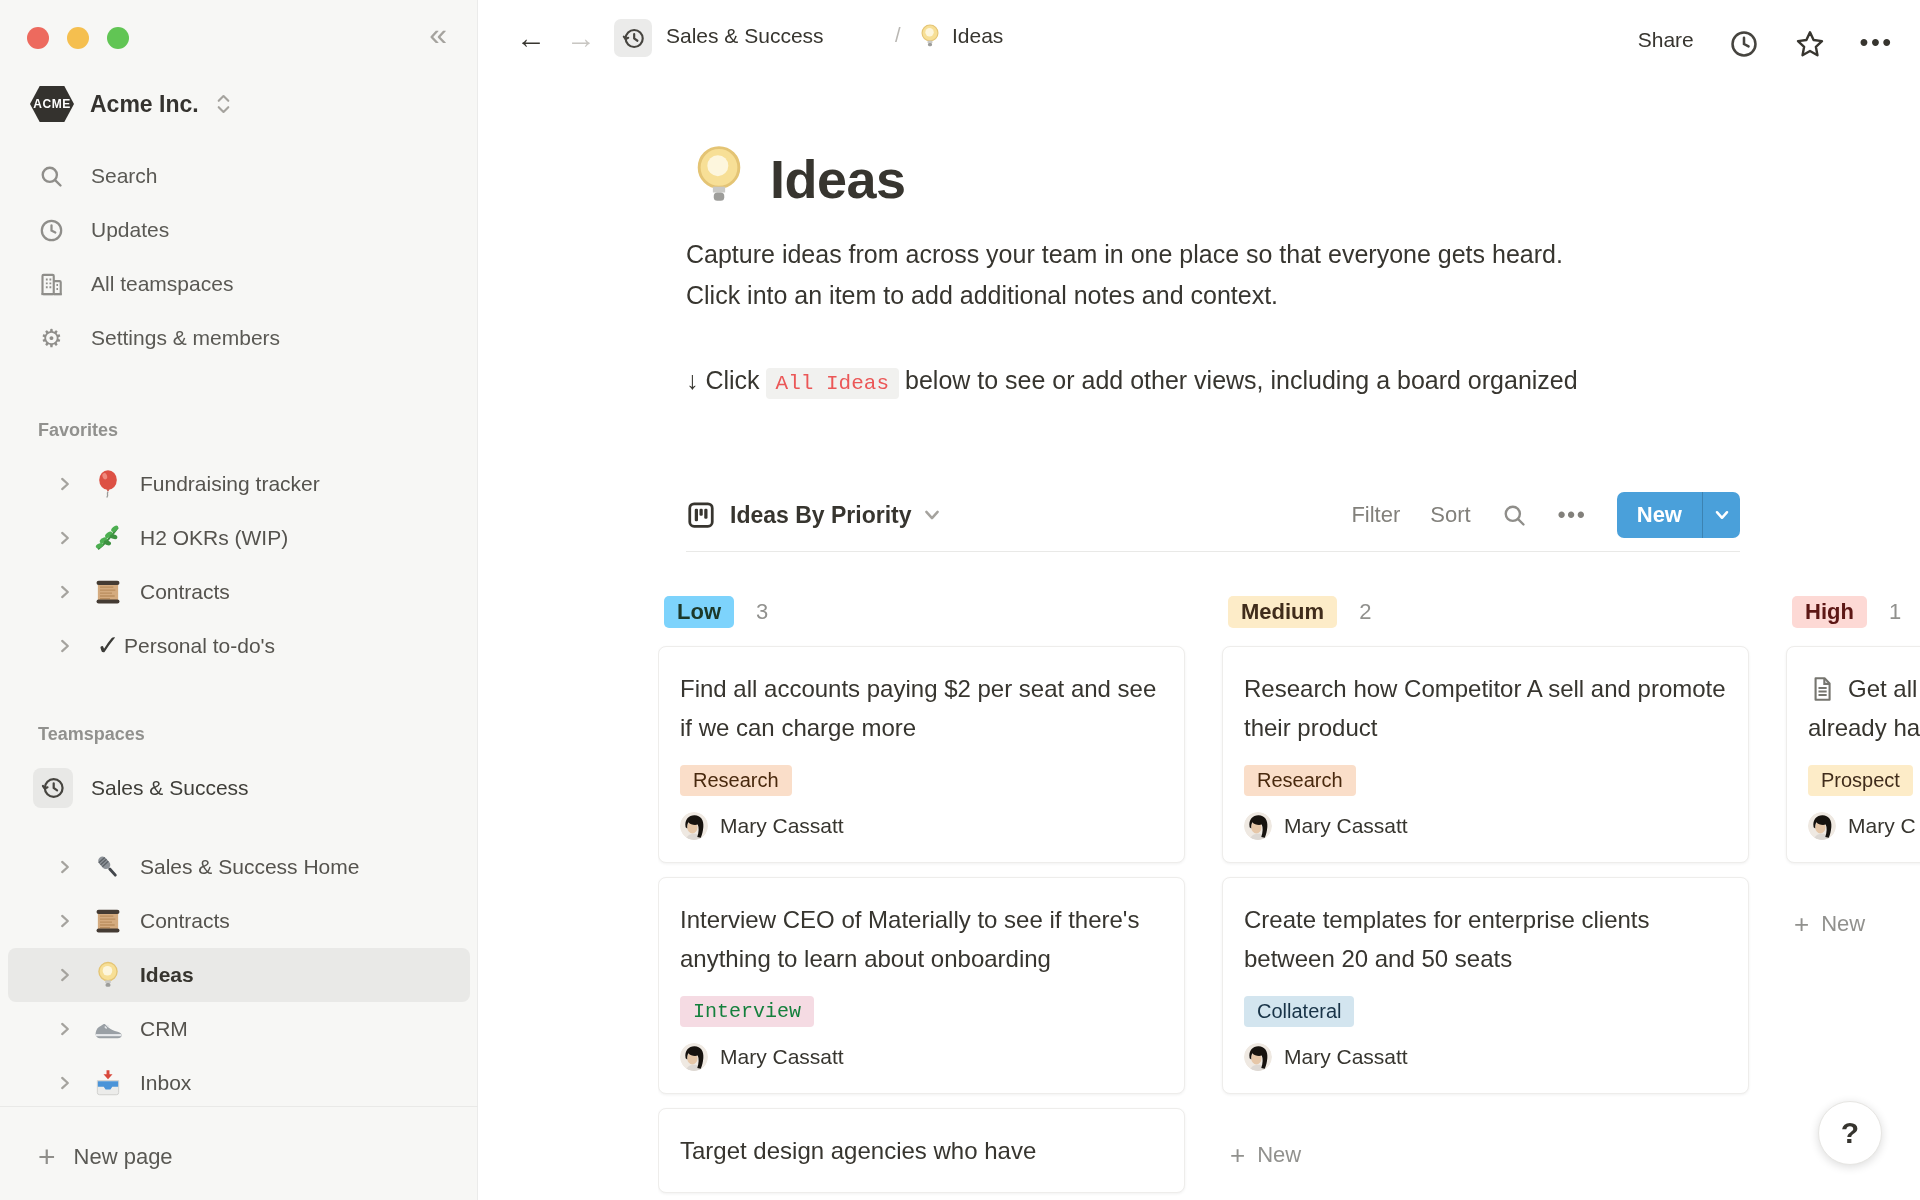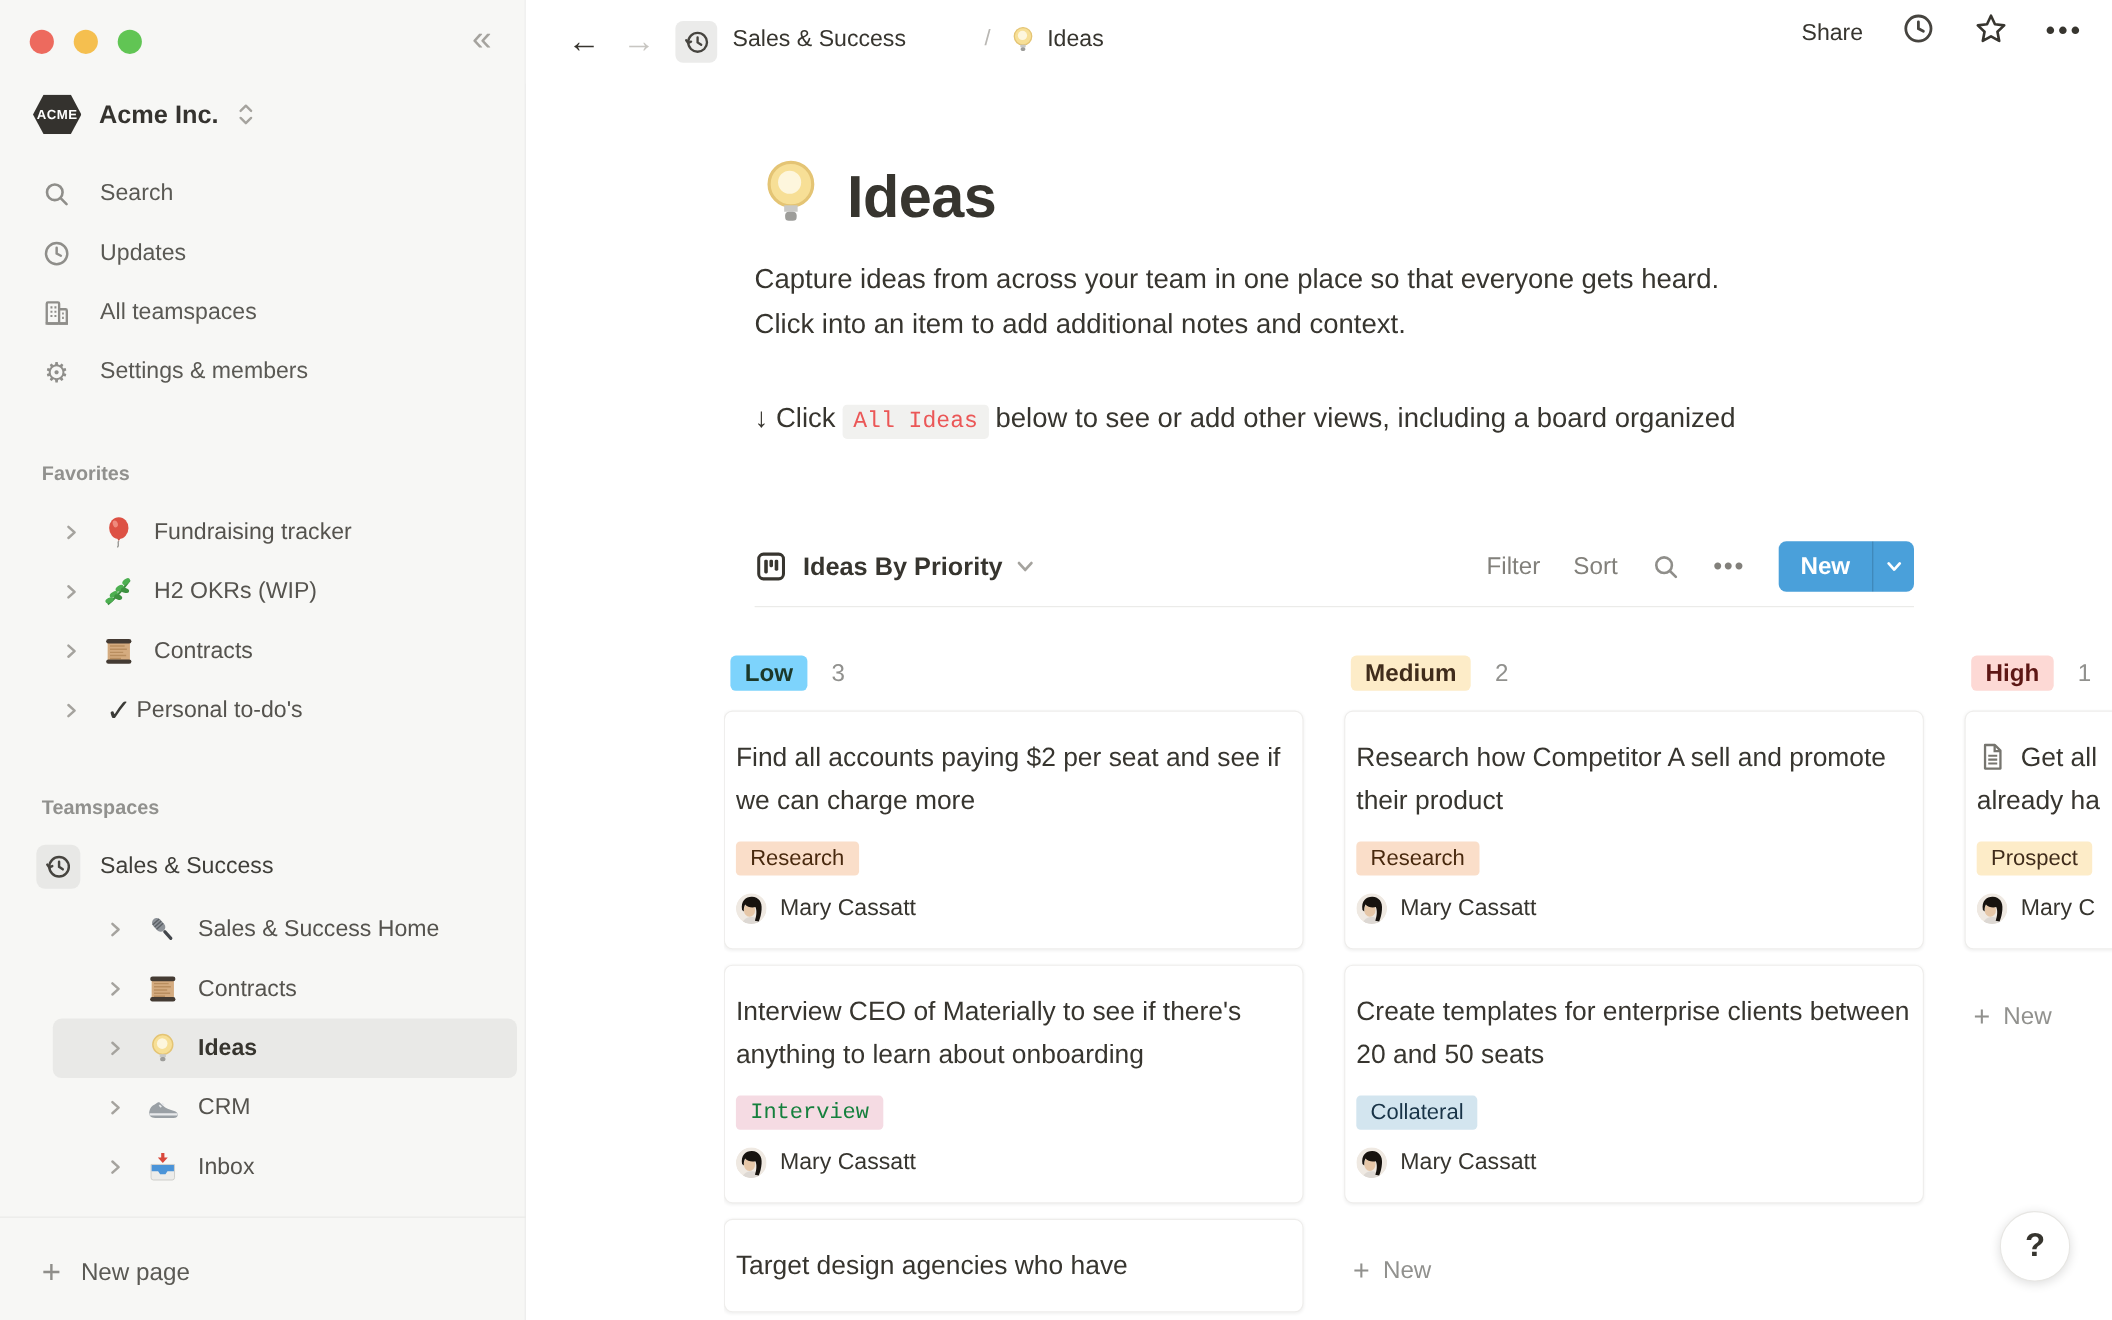--- a/index.html
+++ b/index.html
@@ -26,21 +26,21 @@
 
   .side-menu { position:absolute; left:0; top:149px; width:574px; }
   .side-row { height:54px; display:flex; align-items:center; padding-left:38px; gap:26px; cursor:pointer; }
   .side-row .lbl { font-size:21px; font-weight:500; color:#5a5954; }
   .gear-glyph { font-family:"DejaVu Sans",sans-serif; font-size:25px; color:#8f8e8a; width:27px; text-align:center; }
 
   .section-label { position:absolute; left:38px; font-size:18px; font-weight:600; color:#91918e; }
   .lbl-fav { top:420px; } .lbl-team { top:724px; }
 
   .tree { position:absolute; left:0; width:478px; }
-  .tree-fav { top:457px; } .tree-pages { top:818px;padding-left:40px; }
+  .tree-fav { top:457px; } .tree-pages { top:840px; }
   .tree-row { height:54px; display:flex; align-items:center; padding-left:48px; cursor:pointer;
               margin:0 8px; border-radius:8px; }
   .tree-row .chev { width:18px; margin-right:18px; }
   .tree-row .emo { width:32px; height:32px; margin-right:16px; }
   .tree-row .lbl { font-size:21px; font-weight:500; color:#55534e; white-space:nowrap; }
   .tree-row.selected { background:#e9e9e7; }
   .tree-row.selected .lbl { font-weight:700; color:#37352f; }
   .check-glyph { font-size:28px; font-weight:700; color:#3b3b37; width:32px; text-align:center; line-height:32px; }
 
   .teamspace-row { position:absolute; left:0; top:761px; width:478px; height:54px;
@@ -59,21 +59,21 @@
   .topbar { position:absolute; left:478px; top:0; right:0; height:76px; background:#fff; }
   .nav-arrow { position:absolute; top:21px; font-size:30px; background:none; border:none; cursor:pointer; line-height:34px; }
   .nav-back { left:38px; color:#37352f; }
   .nav-fwd  { left:88px; color:#c8c6c2; }
   .crumb-badge { position:absolute; left:136px; top:19px; width:38px; height:38px; border-radius:7px;
                  background:#ebebea; display:flex; align-items:center; justify-content:center; cursor:pointer; }
   .crumb-team { position:absolute; left:188px; top:24px; font-size:21px; color:#37352f; cursor:pointer; }
   .crumb-sep  { position:absolute; left:417px; top:24px; font-size:20px; color:#b9b7b3; }
   .crumb-bulb { position:absolute; left:438px; top:22px; }
   .crumb-page { position:absolute; left:474px; top:24px; font-size:21px; color:#37352f; cursor:pointer; }
-  .tb-right { position:absolute; right:26px; top:10px; display:flex; align-items:flex-end; gap:34px; }
+  .tb-right { position:absolute; right:26px; top:28px; display:flex; align-items:flex-start; gap:34px; }
   .share-btn { font-size:21px; color:#37352f; background:none; border:none; cursor:pointer; }
   .tb-dots { letter-spacing:3px; font-size:24px; color:#37352f; font-weight:700; cursor:pointer; }
 
   
   .page-bulb { position:absolute; left:684px; top:140px; cursor:pointer; }
   .page-title { position:absolute; left:770px; top:148px; font-size:54px; font-weight:700; color:#37352f; letter-spacing:-.5px; }
   .page-desc { position:absolute; left:686px; top:234px; width:1100px; font-size:25px; line-height:41px; color:#37352f; white-space:pre-line; }
   .tip { position:absolute; left:686px; top:358px; width:1100px; font-size:25px; line-height:45px; color:#37352f; }
   .tip .code { font-family:"Liberation Mono","DejaVu Sans Mono",monospace; font-size:21px; color:#eb5757;
                background:#f1f1ef; border-radius:4px; padding:4px 10px; margin:0 6px; }
@@ -97,21 +97,21 @@
            display:flex; gap:37px; overflow:hidden; }
   .col { width:527px; flex:none; }
   .col-head { height:40px; display:flex; align-items:center; gap:22px; margin-bottom:14px; padding-left:6px; }
   .col-badge { font-size:22px; font-weight:600; padding:3px 13px; border-radius:5px; }
   .badge-low { background:#7dd3fc; color:#1c3829; }
   .badge-med { background:#fdecc8; color:#402c1b; }
   .badge-high { background:#fdd9d5; color:#5d1715; }
   .col-count { font-size:22px; color:#91918e; }
 
   .card { background:#fff; border:1px solid #eeedeb; border-radius:8px;
-          box-shadow:0 1px 3px rgba(15,15,15,.06); padding:22px 10px; margin-bottom:14px; cursor:pointer; }
+          box-shadow:0 1px 3px rgba(15,15,15,.06); padding:22px 21px; margin-bottom:14px; cursor:pointer; }
   .card-title { font-size:24px; line-height:39px; font-weight:500; color:#37352f; white-space:pre-line; }
   .card-title .doc-ic { margin-right:12px; position:relative; top:-2px; }
   .tag { display:inline-block; font-size:20px; padding:4px 13px; border-radius:4px; margin-top:18px; }
   .tag-research { background:#fadec9; color:#49290e; }
   .tag-interview { background:#f5dbe3; color:#15803d;font-family:Liberation Mono, monospace; }
   .tag-collateral { background:#d3e5ef; color:#183347; }
   .tag-prospect { background:#fdecc8; color:#402c1b; }
   .person { display:flex; align-items:center; gap:12px; margin-top:16px; }
   .person .name { font-size:21px; color:#37352f; }
   .avatar { width:28px; height:28px; border-radius:50%; overflow:hidden; }

